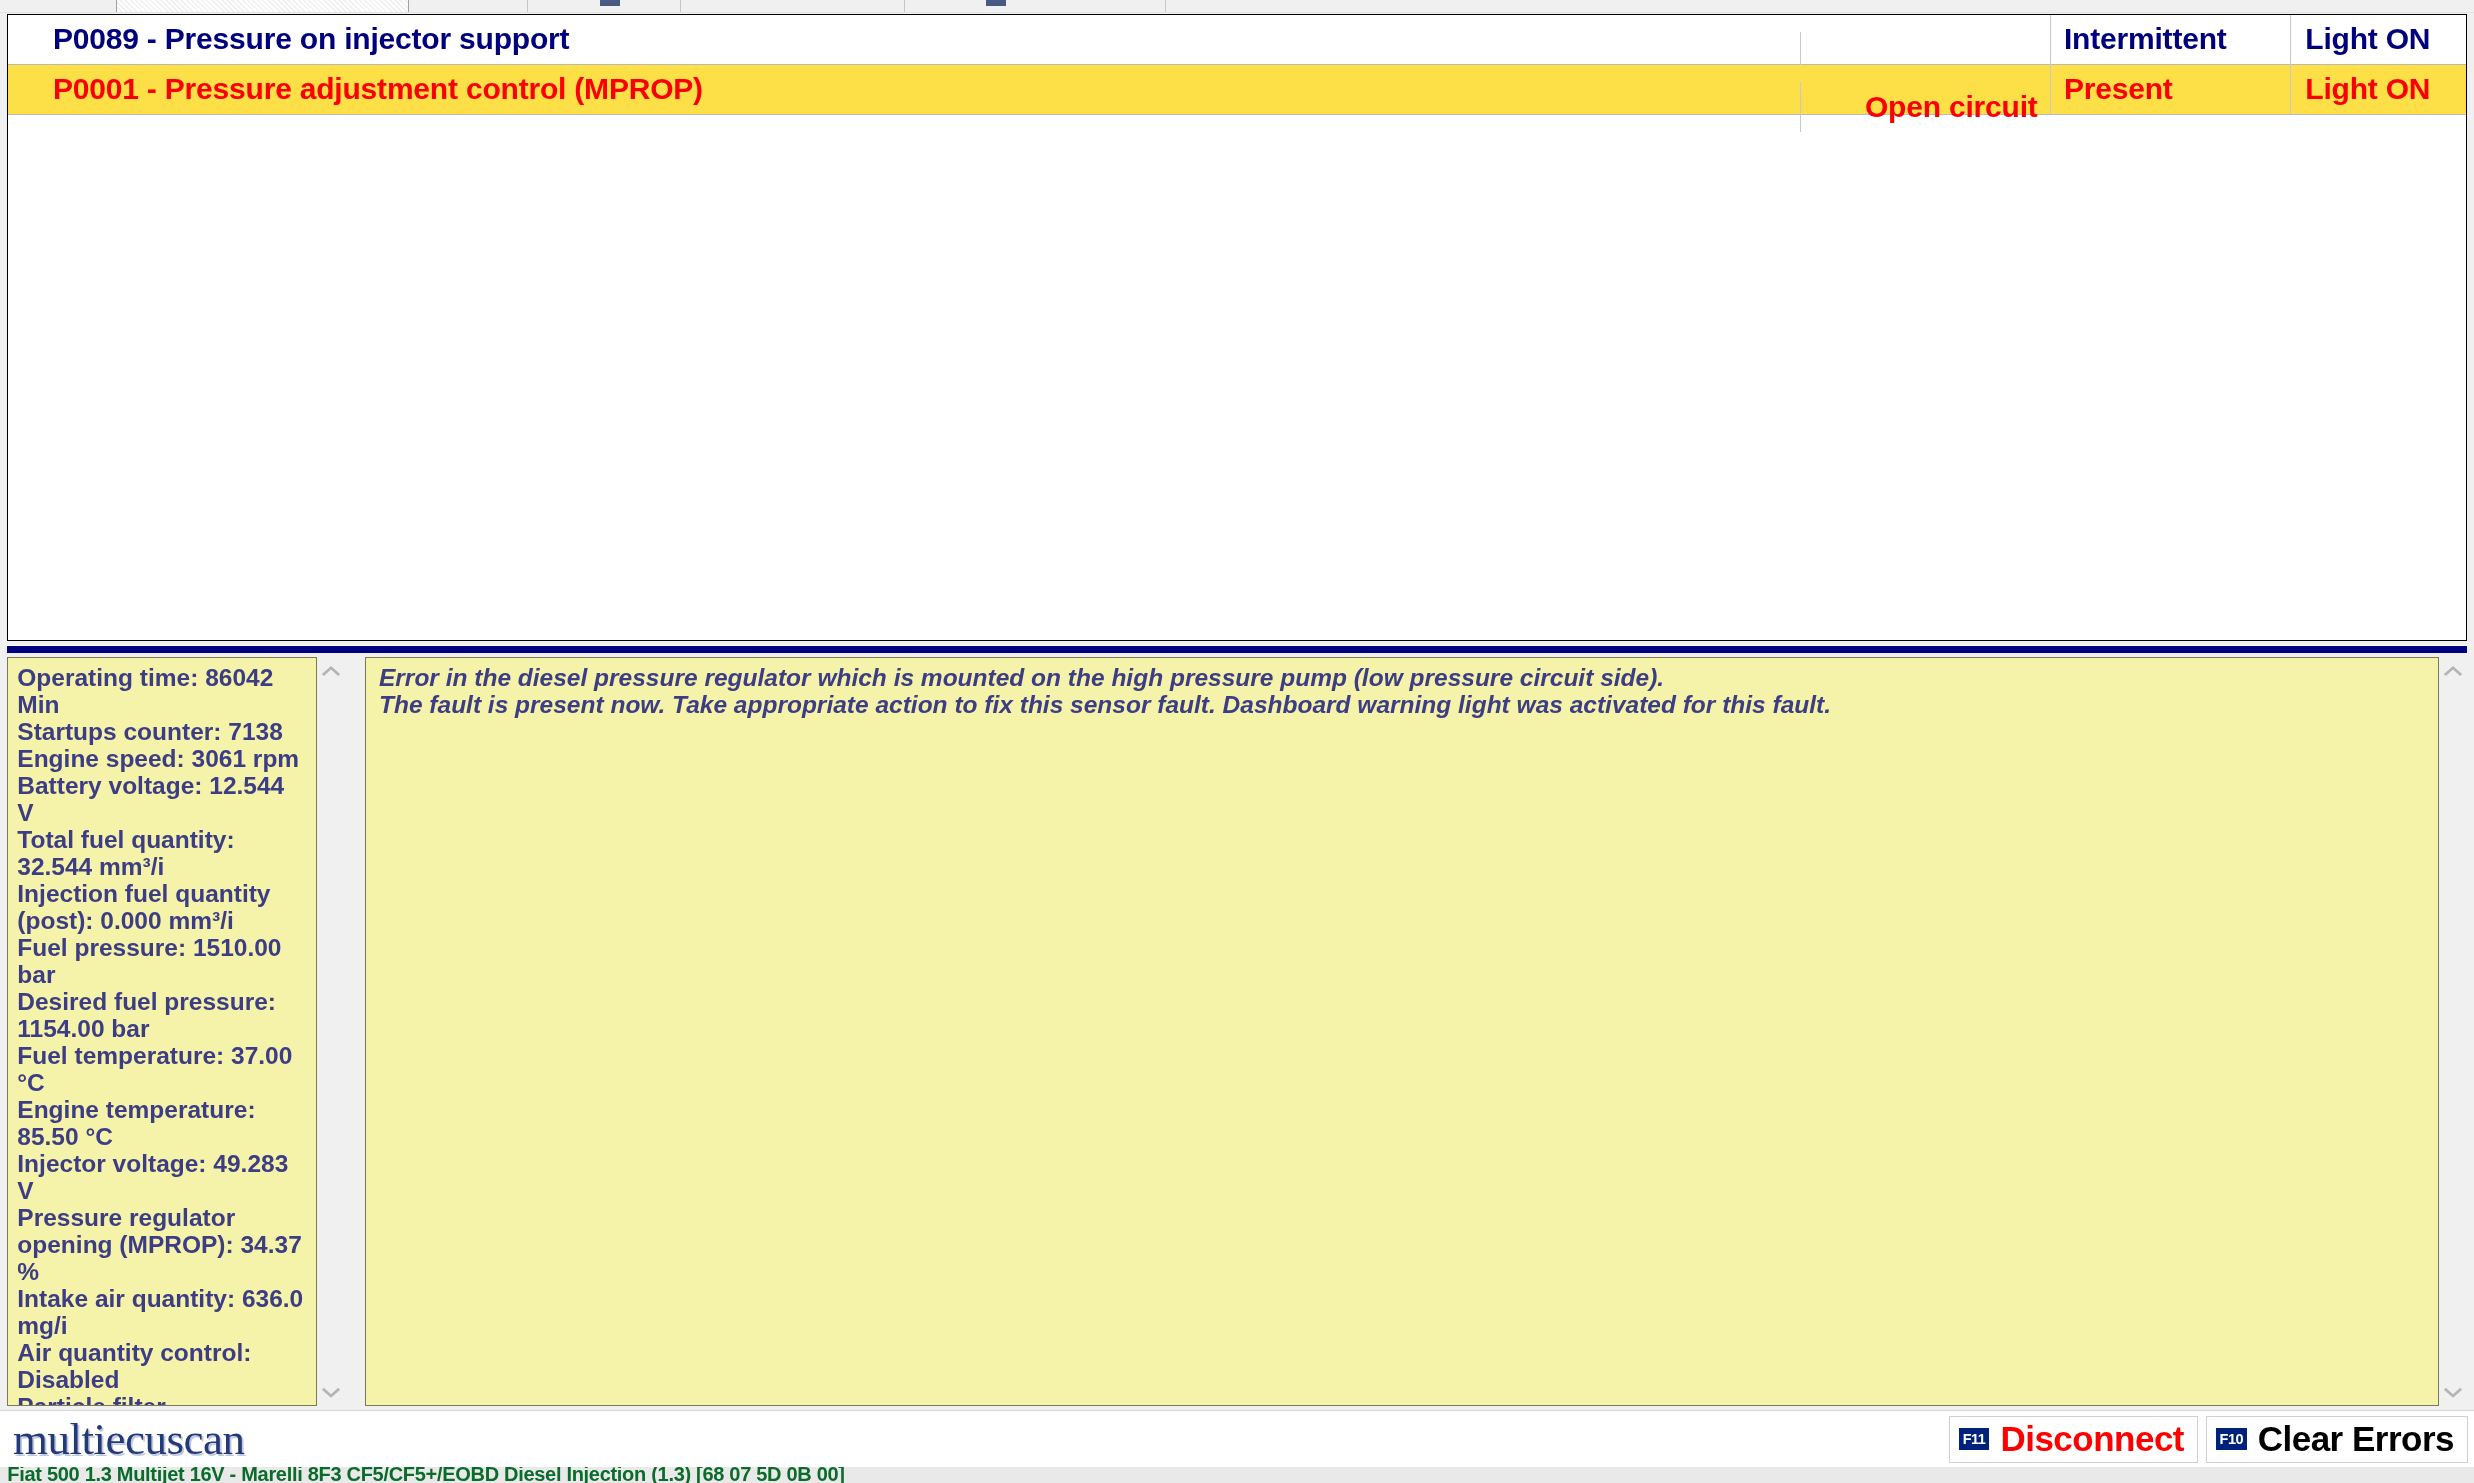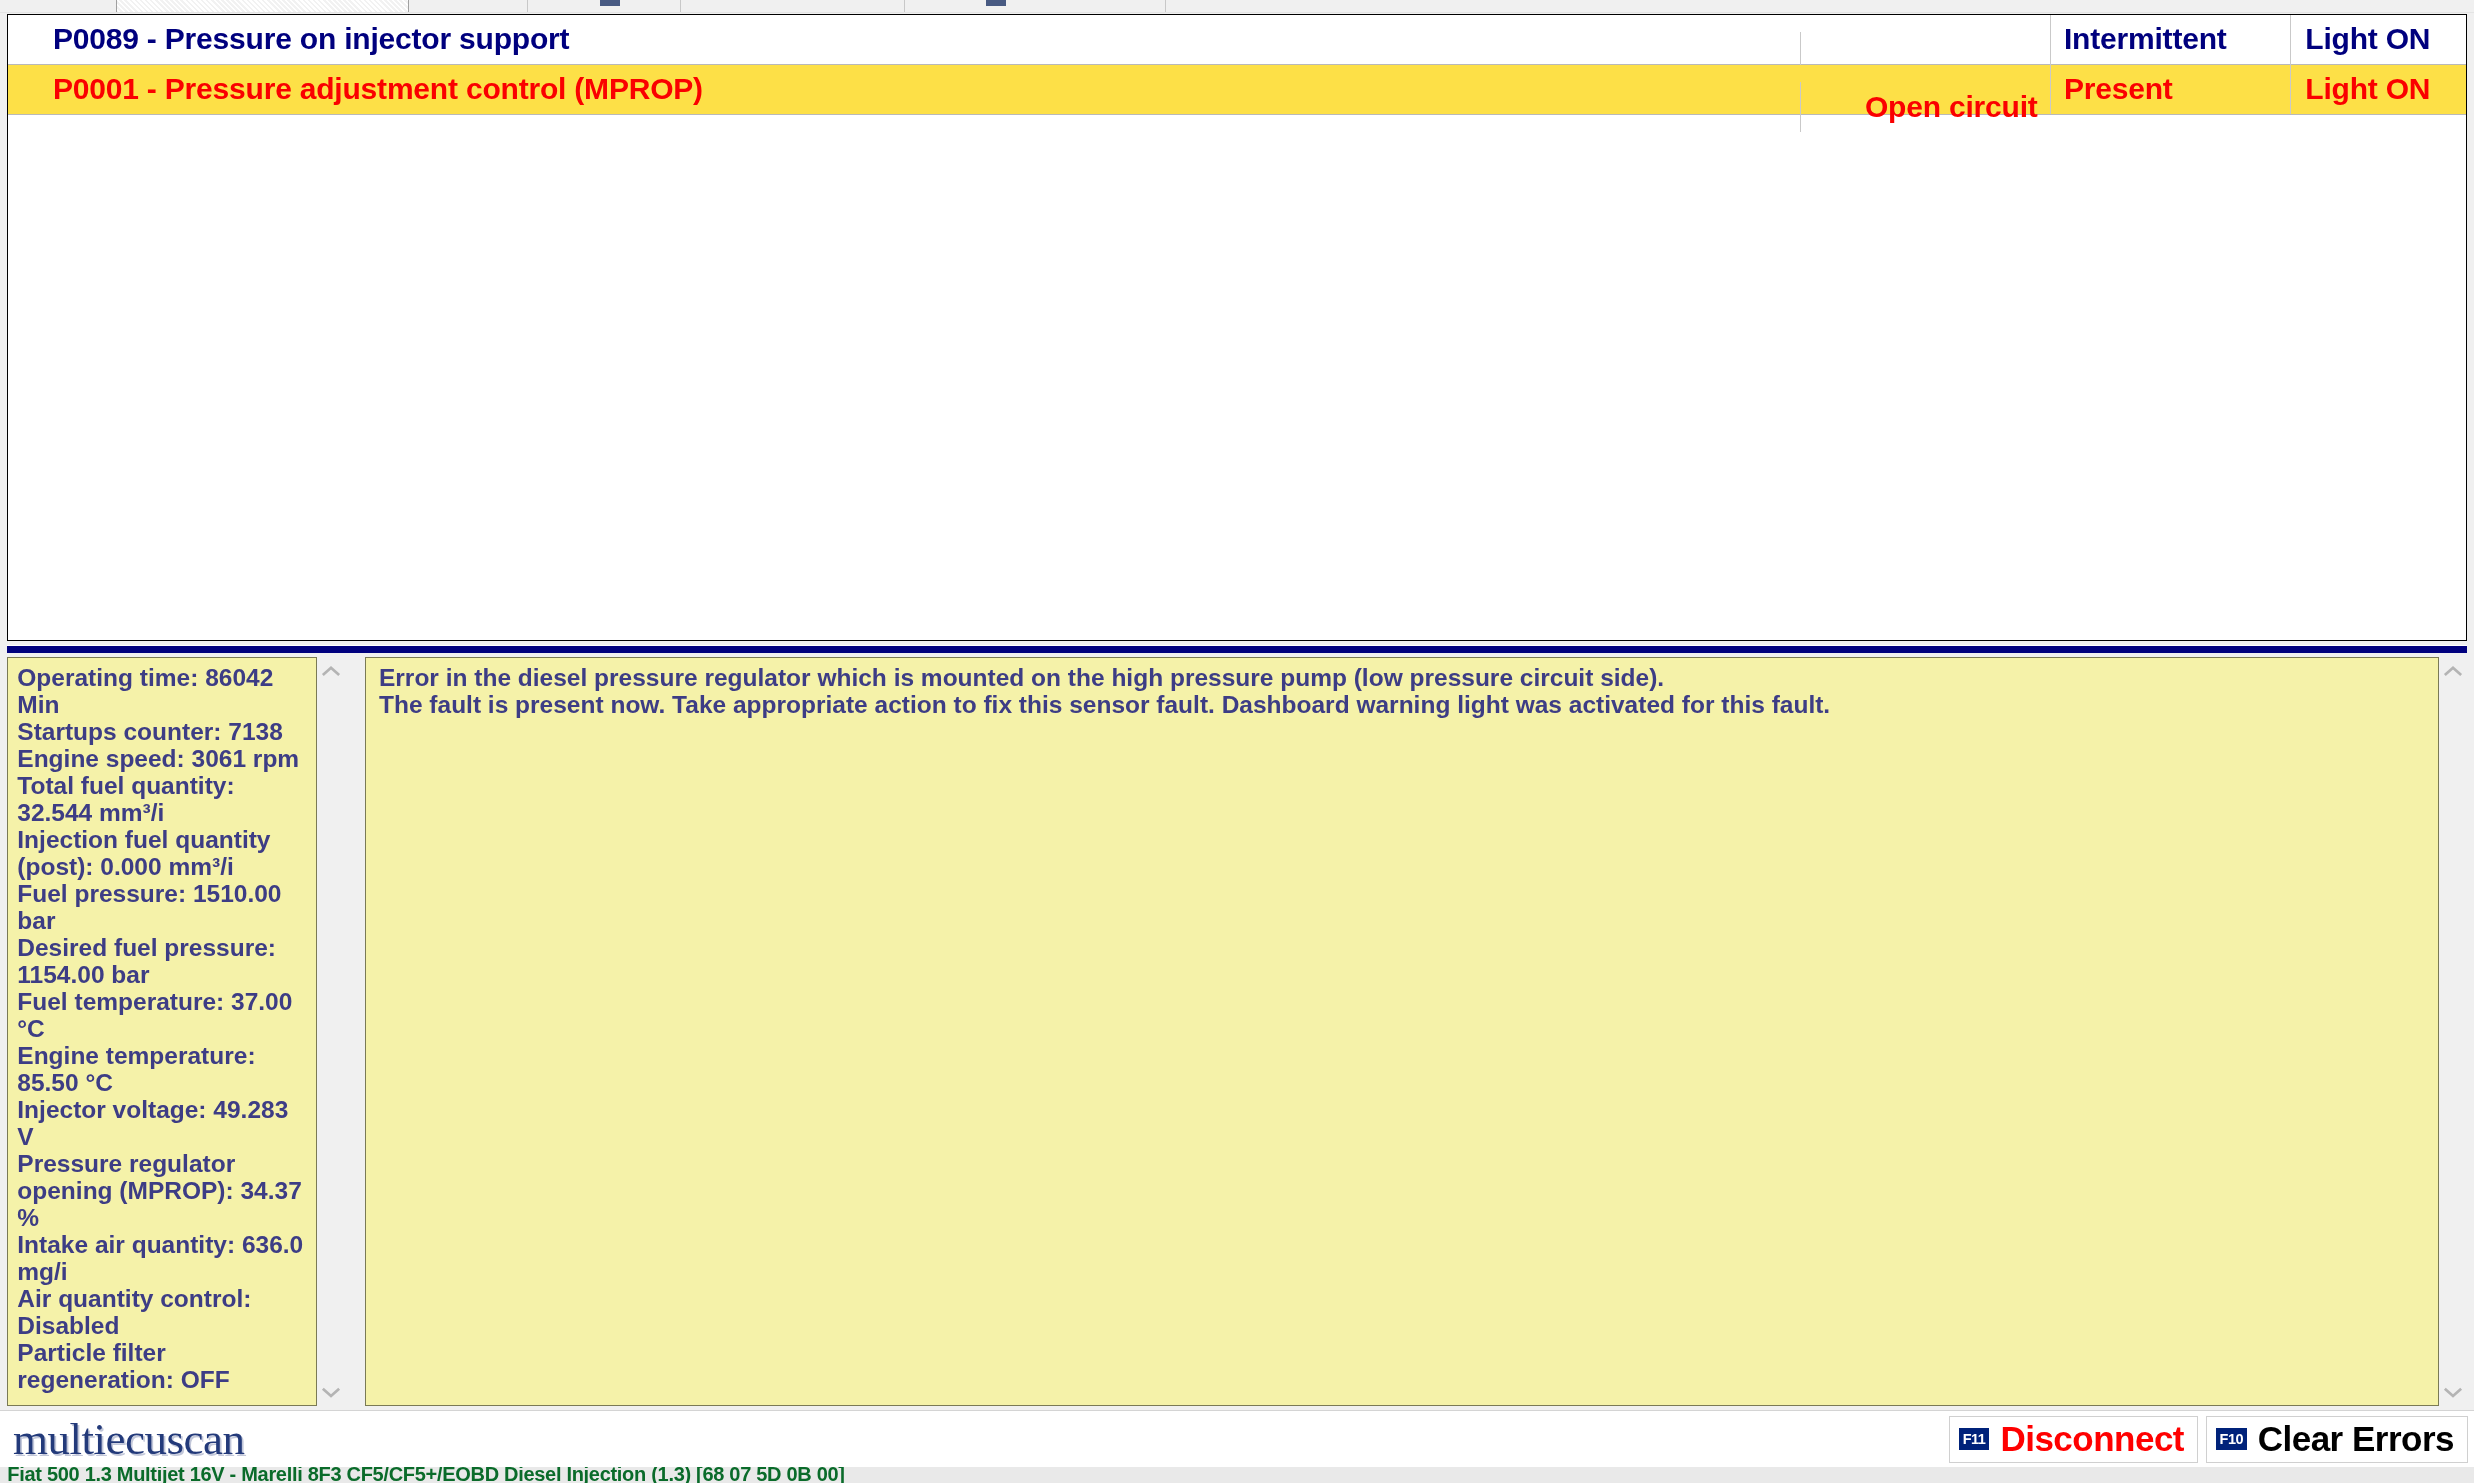--- a/index.html
+++ b/index.html
@@ -132,20 +132,21 @@
     font-weight: bold;
   }
   .pane-params .pane-body {
     font-size: 24.5px;
     line-height: 27px;
   }
   .pane-desc .pane-body {
     font-size: 24.5px;
     line-height: 27px;
     padding-left: 12.7px;
+    font-style: italic;
   }
   .pane-body .ln { white-space: normal; }
 
   
   .vscroll {
     width: 28px;
     background: #f0f0f0;
     position: relative;
     flex: 0 0 28px;
   }
@@ -266,20 +267,21 @@
 
   <div class="sep-bar"></div>
 
   <div class="lower">
 
     <div class="pane pane-params">
       <div class="pane-body">
         <div class="ln">Operating time: 86042 Min</div>
         <div class="ln">Startups counter: 7138</div>
         <div class="ln">Engine speed: 3061 rpm</div>
+        <div class="ln">Battery voltage: 12.544 V</div>
         <div class="ln">Total fuel quantity: 32.544 mm³/i</div>
         <div class="ln">Injection fuel quantity (post): 0.000 mm³/i</div>
         <div class="ln">Fuel pressure: 1510.00 bar</div>
         <div class="ln">Desired fuel pressure: 1154.00 bar</div>
         <div class="ln">Fuel temperature: 37.00 °C</div>
         <div class="ln">Engine temperature: 85.50 °C</div>
         <div class="ln">Injector voltage: 49.283 V</div>
         <div class="ln">Pressure regulator opening (MPROP): 34.37 %</div>
         <div class="ln">Intake air quantity: 636.0 mg/i</div>
         <div class="ln">Air quantity control: Disabled</div>

